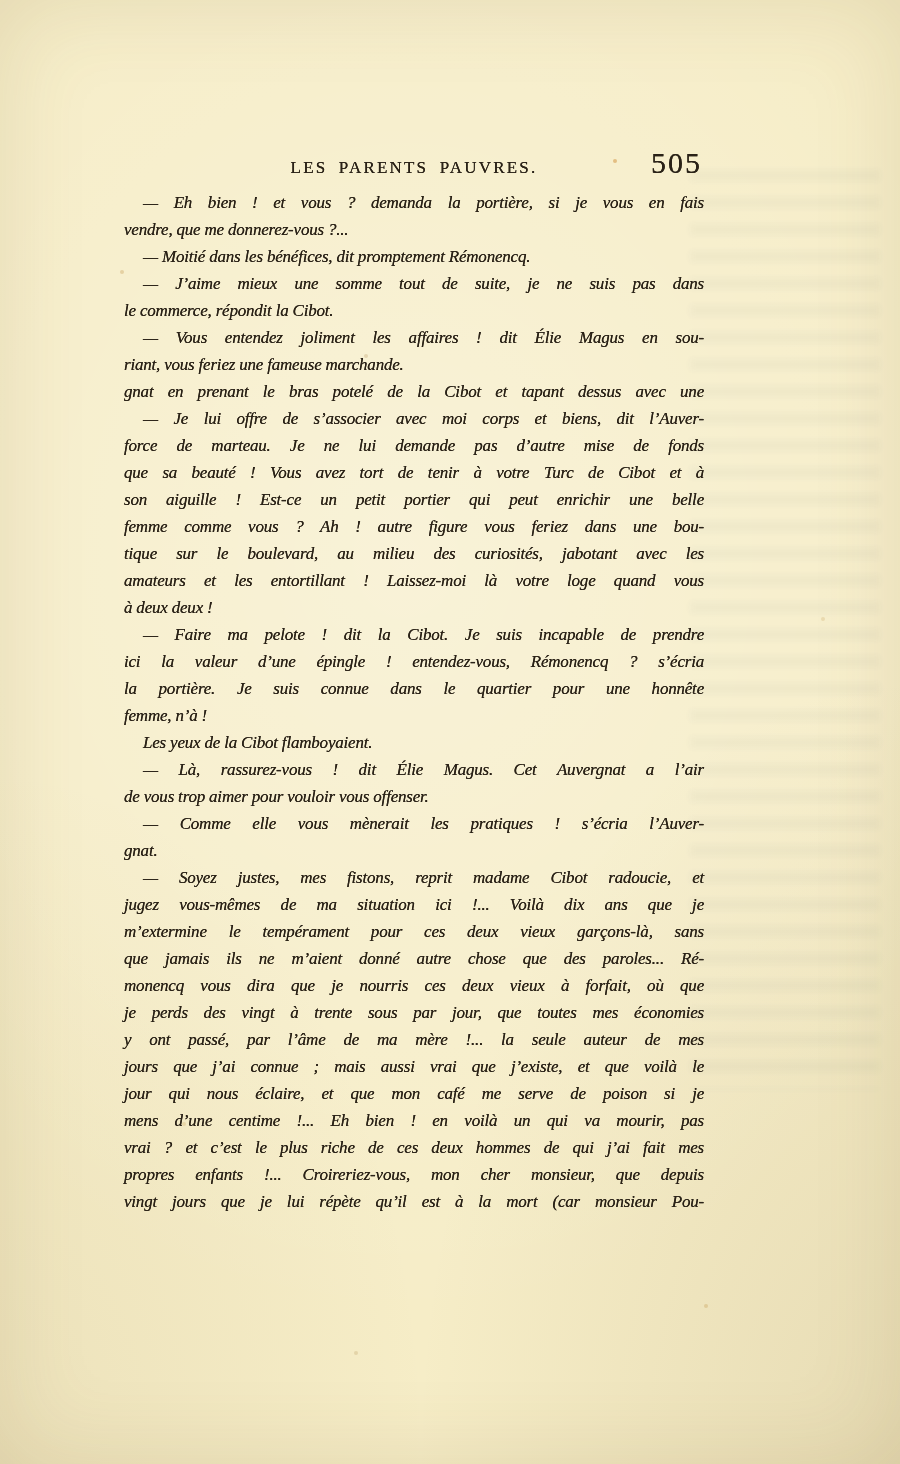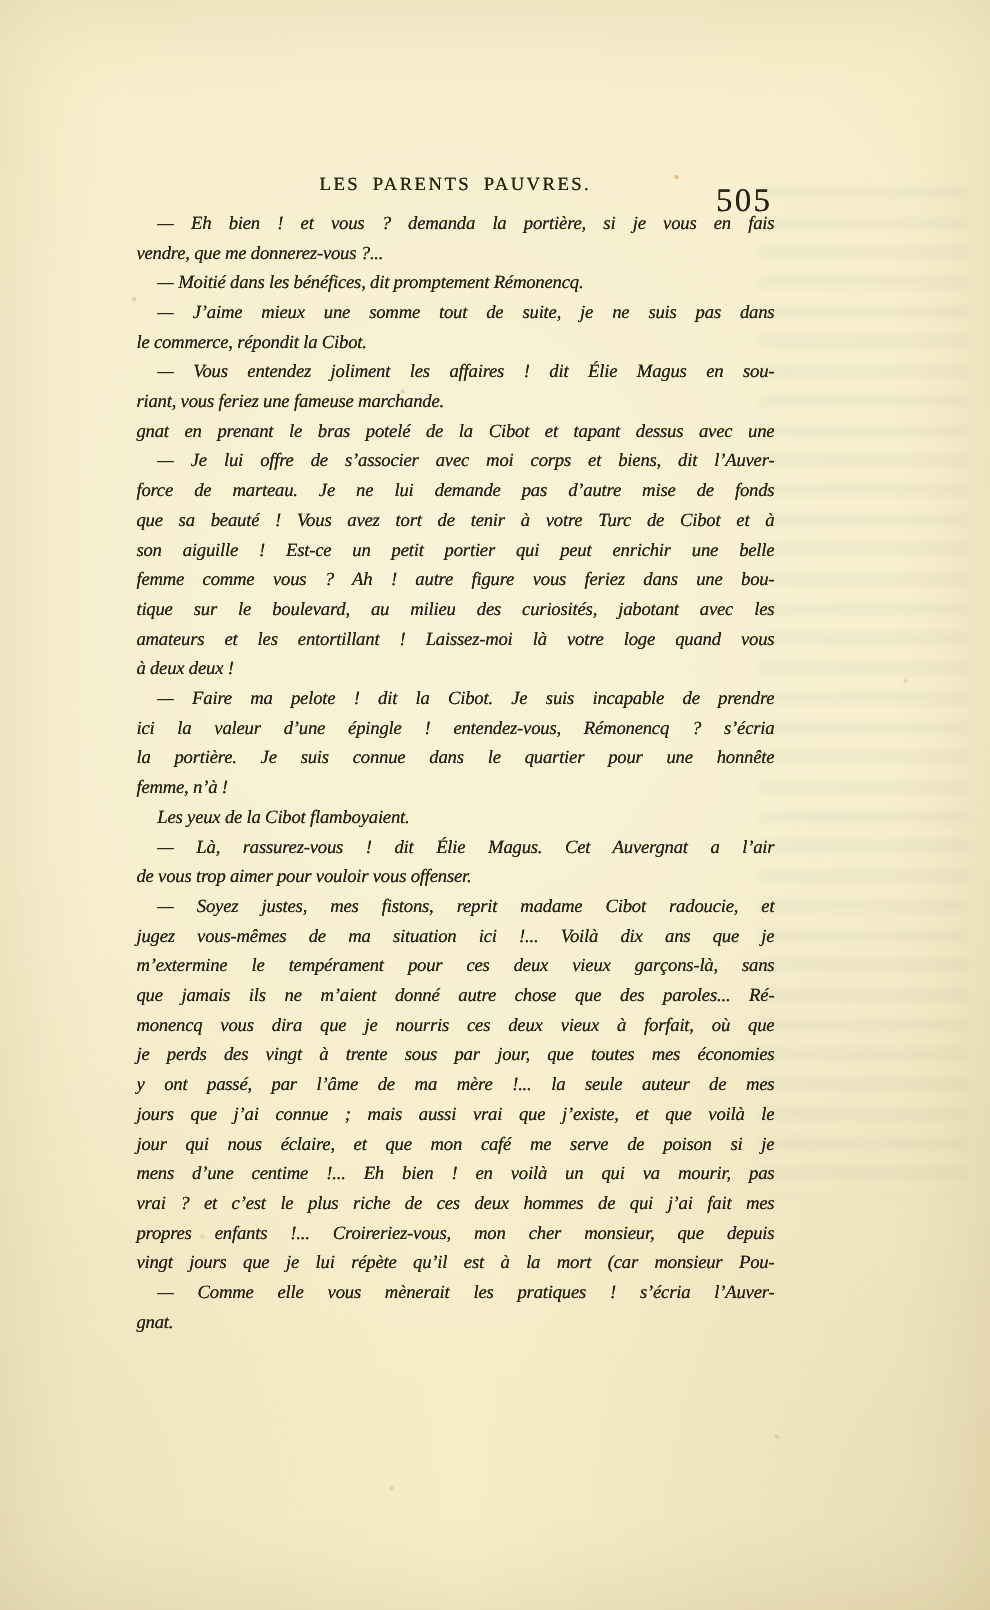--- a/index.html
+++ b/index.html
@@ -79,21 +79,20 @@
     white-space: nowrap;
   }
   .page-number {
     position: absolute;
     right: 2px;
     top: 0;
     font-size: 30px;
     line-height: 30px;
     letter-spacing: 2px;
     text-shadow: 0 0 0.6px currentColor;
-    margin-top: 20px;
   }
   .text-block {
     position: absolute;
     left: 124px;
     top: 189px;
     width: 580px;
   }
   .line {
     font-size: 17px;
     line-height: 27px;
@@ -155,32 +154,32 @@
         <div class="line final">femme, n’à !</div>
       </div>
       <div class="paragraph">
         <div class="line first final">Les yeux de la Cibot flamboyaient.</div>
       </div>
       <div class="paragraph">
         <div class="line first">— Là, rassurez-vous ! dit Élie Magus. Cet Auvergnat a l’air</div>
         <div class="line final">de vous trop aimer pour vouloir vous offenser.</div>
       </div>
       <div class="paragraph">
+        <div class="line first">— Comme elle vous mènerait les pratiques ! s’écria l’Auver-</div>
+        <div class="line final">gnat.</div>
+      </div>
+      <div class="paragraph">
         <div class="line first">— Soyez justes, mes fistons, reprit madame Cibot radoucie, et</div>
         <div class="line">jugez vous-mêmes de ma situation ici !... Voilà dix ans que je</div>
         <div class="line">m’extermine le tempérament pour ces deux vieux garçons-là, sans</div>
         <div class="line">que jamais ils ne m’aient donné autre chose que des paroles... Ré-</div>
         <div class="line">monencq vous dira que je nourris ces deux vieux à forfait, où que</div>
         <div class="line">je perds des vingt à trente sous par jour, que toutes mes économies</div>
         <div class="line">y ont passé, par l’âme de ma mère !... la seule auteur de mes</div>
         <div class="line">jours que j’ai connue ; mais aussi vrai que j’existe, et que voilà le</div>
         <div class="line">jour qui nous éclaire, et que mon café me serve de poison si je</div>
         <div class="line">mens d’une centime !... Eh bien ! en voilà un qui va mourir, pas</div>
         <div class="line">vrai ? et c’est le plus riche de ces deux hommes de qui j’ai fait mes</div>
         <div class="line">propres enfants !... Croireriez-vous, mon cher monsieur, que depuis</div>
         <div class="line">vingt jours que je lui répète qu’il est à la mort (car monsieur Pou-</div>
       </div>
-      <div class="paragraph">
-        <div class="line first">— Comme elle vous mènerait les pratiques ! s’écria l’Auver-</div>
-        <div class="line final">gnat.</div>
-      </div>
     </div>
 </div>
 
 </body></html>

